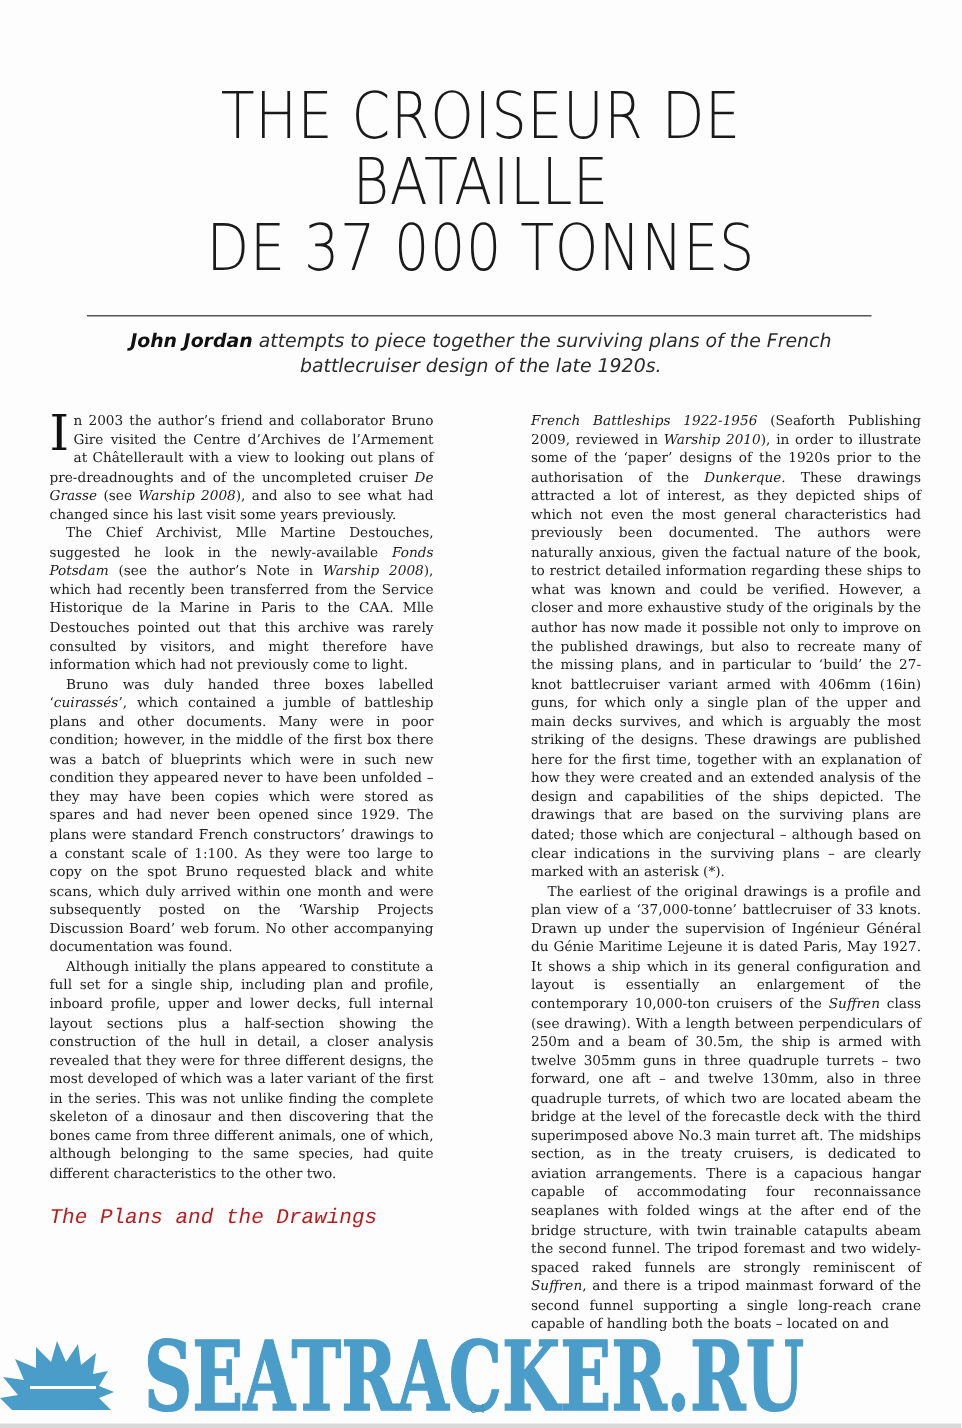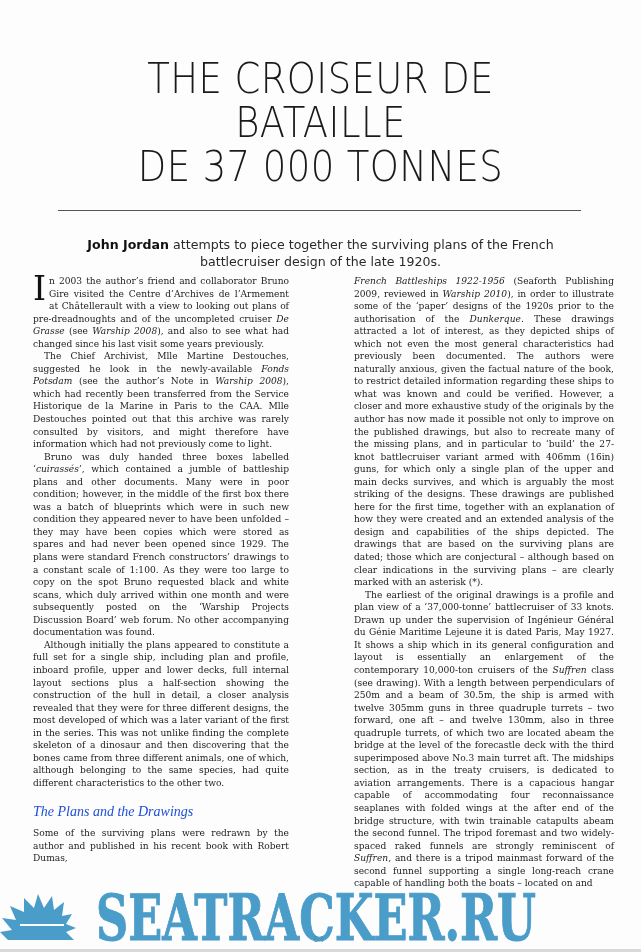--- a/index.html
+++ b/index.html
@@ -15,43 +15,44 @@
     font-weight: 200; font-size: 43px; line-height: 44px;
     letter-spacing: 0.5px; color: #1a1a1a;
     transform: scaleX(0.86); transform-origin: center top;
   }
   .title div { white-space: nowrap; }
   .rule {
     position: absolute; left: 58px; right: 60px; top: 210px;
     border-top: 1.5px solid #555;
   }
   .standfirst {
-    position: absolute; left: 60px; right: 60px; top: 236px;
+    position: absolute; left: 60px; right: 60px; top: 218px;
     text-align: center;
     font-family: "DejaVu Sans", sans-serif; font-size: 12.6px; line-height: 17px;
     color: #2a2a2a;
+    font-style: italic;
   }
   .standfirst b { font-weight: bold; color: #111; }
   .col {
     position: absolute; top: 275px; width: 256px;
     font-family: "DejaVu Serif", serif; font-size: 9.1px; line-height: 12.55px;
     text-align: justify; color: #1c1c1c;
     hyphens: manual;
   }
   .col.left { left: 33px; }
   .col.right { left: 354px; width: 260px; }
   .col p { margin: 0; text-indent: 11px; }
   .col p.first { text-indent: 0; }
   .dropcap {
     float: left; font-size: 33px; line-height: 26px; margin: 1px 3px 0 0;
     font-family: "DejaVu Serif", serif; color: #111;
   }
   .subhead {
-    font-family: Liberation Serif, serif; font-style: italic; font-size: 14px;
-    margin: 17px 0 8px 0; color: #1d4ed8;
+    font-family: Liberation Mono, monospace; font-style: italic; font-size: 14px;
+    margin: 17px 0 8px 0; color: #b91c1c;
   }
   .col i { font-style: italic; }
   .pageno {
     position: absolute; left: 313px; top: 935px;
     font-family: Liberation Mono, monospace; font-size: 9px; color: #4f8fb3;
   }
   .watermark {
     position: absolute; left: 0; top: 880px; width: 641px; height: 70px;
     pointer-events: none;
   }
@@ -75,21 +76,20 @@
   <div class="standfirst">
     <b>John Jordan</b><span> attempts to piece together the surviving plans of the French battlecruiser design of the late 1920s.</span>
   </div>
 
   <div class="col left">
     <p class="first"><span class="dropcap">I</span><span>n 2003 the author’s friend and collaborator Bruno Gire visited the Centre d’Archives de l’Armement at Châtellerault with a view to looking out plans of pre-dreadnoughts and of the uncompleted cruiser <i>De Grasse</i> (see <i>Warship 2008</i>), and also to see what had changed since his last visit some years previously.</span></p>
     <p>The Chief Archivist, Mlle Martine Destouches, suggested he look in the newly-available <i>Fonds Potsdam</i> (see the author’s Note in <i>Warship 2008</i>), which had recently been transferred from the Service Historique de la Marine in Paris to the CAA. Mlle Destouches pointed out that this archive was rarely consulted by visitors, and might therefore have information which had not previously come to light.</p>
     <p>Bruno was duly handed three boxes labelled ‘<i>cuirassés</i>’, which contained a jumble of battleship plans and other documents. Many were in poor condition; however, in the middle of the first box there was a batch of blueprints which were in such new condition they appeared never to have been unfolded – they may have been copies which were stored as spares and had never been opened since 1929. The plans were standard French constructors’ drawings to a constant scale of 1:100. As they were too large to copy on the spot Bruno requested black and white scans, which duly arrived within one month and were subsequently posted on the ‘Warship Projects Discussion Board’ web forum. No other accompanying documentation was found.</p>
     <p>Although initially the plans appeared to constitute a full set for a single ship, including plan and profile, inboard profile, upper and lower decks, full internal layout sections plus a half-section showing the construction of the hull in detail, a closer analysis revealed that they were for three different designs, the most developed of which was a later variant of the first in the series. This was not unlike finding the complete skeleton of a dinosaur and then discovering that the bones came from three different animals, one of which, although belonging to the same species, had quite different characteristics to the other two.</p>
     <div class="subhead">The Plans and the Drawings</div>
-    <p class="first">Some of the surviving plans were redrawn by the author and published in his recent book with Robert Dumas,</p>
   </div>
 
   <div class="col right">
     <p class="first"><i>French Battleships 1922-1956</i> (Seaforth Publishing 2009, reviewed in <i>Warship 2010</i>), in order to illustrate some of the ‘paper’ designs of the 1920s prior to the authorisation of the <i>Dunkerque</i>. These drawings attracted a lot of interest, as they depicted ships of which not even the most general characteristics had previously been documented. The authors were naturally anxious, given the factual nature of the book, to restrict detailed information regarding these ships to what was known and could be verified. However, a closer and more exhaustive study of the originals by the author has now made it possible not only to improve on the published drawings, but also to recreate many of the missing plans, and in particular to ‘build’ the 27-knot battlecruiser variant armed with 406mm (16in) guns, for which only a single plan of the upper and main decks survives, and which is arguably the most striking of the designs. These drawings are published here for the first time, together with an explanation of how they were created and an extended analysis of the design and capabilities of the ships depicted. The drawings that are based on the surviving plans are dated; those which are conjectural – although based on clear indications in the surviving plans – are clearly marked with an asterisk (*).</p>
     <p>The earliest of the original drawings is a profile and plan view of a ‘37,000-tonne’ battlecruiser of 33 knots. Drawn up under the supervision of Ingénieur Général du Génie Maritime Lejeune it is dated Paris, May 1927. It shows a ship which in its general configuration and layout is essentially an enlargement of the contemporary 10,000-ton cruisers of the <i>Suffren</i> class (see drawing). With a length between perpendiculars of 250m and a beam of 30.5m, the ship is armed with twelve 305mm guns in three quadruple turrets – two forward, one aft – and twelve 130mm, also in three quadruple turrets, of which two are located abeam the bridge at the level of the forecastle deck with the third superimposed above No.3 main turret aft. The midships section, as in the treaty cruisers, is dedicated to aviation arrangements. There is a capacious hangar capable of accommodating four reconnaissance seaplanes with folded wings at the after end of the bridge structure, with twin trainable catapults abeam the second funnel. The tripod foremast and two widely-spaced raked funnels are strongly reminiscent of <i>Suffren</i>, and there is a tripod mainmast forward of the second funnel supporting a single long-reach crane capable of handling both the boats – located on and</p>
   </div>
 
   <svg class="watermark" viewBox="0 0 641 70" xmlns="http://www.w3.org/2000/svg">
     <g fill="#4a9cc9">
       <path d="M8 60 L0 52 L12 50 L2 38 L16 40 L10 26 L24 32 L24 18 L34 28 L38 14 L44 28 L52 16 L54 30 L64 22 L62 36 L72 34 L66 44 L76 48 L66 52 L74 60 Z"></path>

